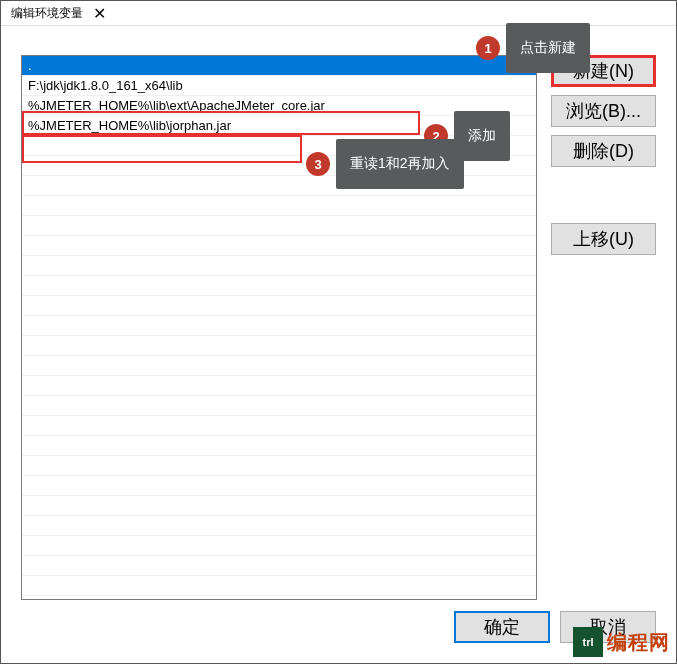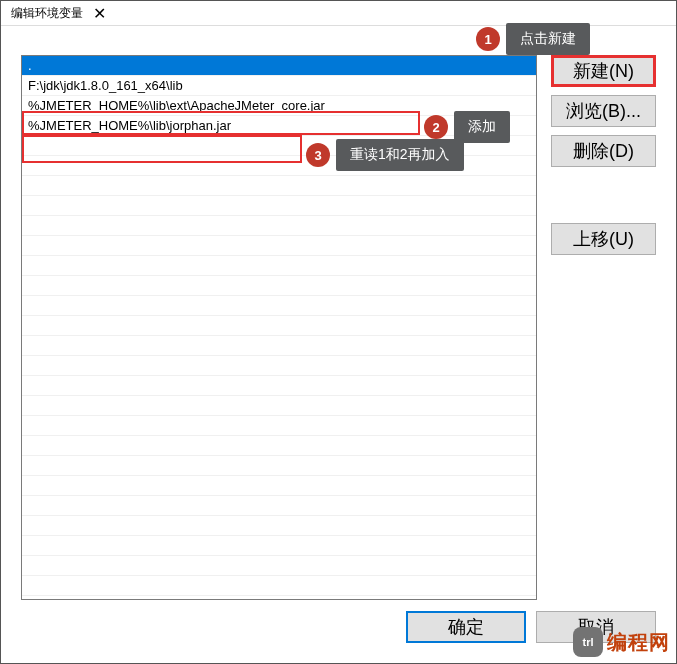--- a/index.html
+++ b/index.html
@@ -11,28 +11,28 @@
 .main-area { display: flex; gap: 14px; height: 545px; }
 .listbox { flex: 1; border: 1px solid #7a7a7a; background: #fff; overflow-y: auto; font-size: 13px; position: relative; }
 .list-item { height: 20px; line-height: 20px; padding: 0 6px; border-bottom: 1px solid #f0f0f0; white-space: nowrap; overflow: hidden; }
 .list-item.selected { background: #0078d7; color: #fff; }
 .empty-row { height: 20px; border-bottom: 1px solid #f0f0f0; }
 .side-buttons { width: 105px; display: flex; flex-direction: column; gap: 8px; }
 .btn { height: 32px; border: 1px solid #adadad; background: #e1e1e1; cursor: pointer; font-size: 18px; }
 .btn.highlight { border: 3px solid #e63030; }
 .spacer { height: 40px; }
 .footer { position: absolute; bottom: 20px; right: 20px; display: flex; gap: 10px; }
-.footer .btn { width: 120px; text-align: center; }
+.footer .btn { width: 96px; text-align: center; }
 .footer .btn.primary { border: 2px solid #0078d7; background: #e1e1e1; }
 .annotation { position: absolute; display: flex; align-items: center; z-index: 10; }
 .badge { width: 24px; height: 24px; border-radius: 50%; background: #c0392b; color: #fff; font-size: 13px; display: flex; align-items: center; justify-content: center; font-weight: bold; margin-right: 6px; flex-shrink: 0; }
-.note { background: #585a5c; color: #fff; padding: 7px 14px; font-size: 14px; border-radius: 2px; white-space: nowrap; }
+.note { background: #585a5c; color: #fff; padding: 16px 14px; font-size: 14px; border-radius: 2px; white-space: nowrap; }
 .highlight-box { position: absolute; border: 2px solid #e63030; pointer-events: none; z-index: 5; }
 .logo { position: absolute; bottom: 6px; right: 6px; display: flex; align-items: center; gap: 4px; z-index: 20; }
-.logo-icon { width: 30px; height: 30px; background: #737373; border-radius: 8px; display: flex; align-items: center; justify-content: center; color: #fff; font-size: 11px; font-weight: bold; margin-left: 16px; }
+.logo-icon { width: 30px; height: 30px; background: #14532d; border-radius: 0; display: flex; align-items: center; justify-content: center; color: #fff; font-size: 11px; font-weight: bold; margin-left: 16px; }
 .logo-text { font-size: 20px; font-weight: bold; color: #c2410c; letter-spacing: 1px; }
 </style>
 </head>
 <body>
 
 <div class="window">
   <div class="titlebar">
     <span>编辑环境变量</span>
     <span class="close-btn">✕</span>
   </div>

